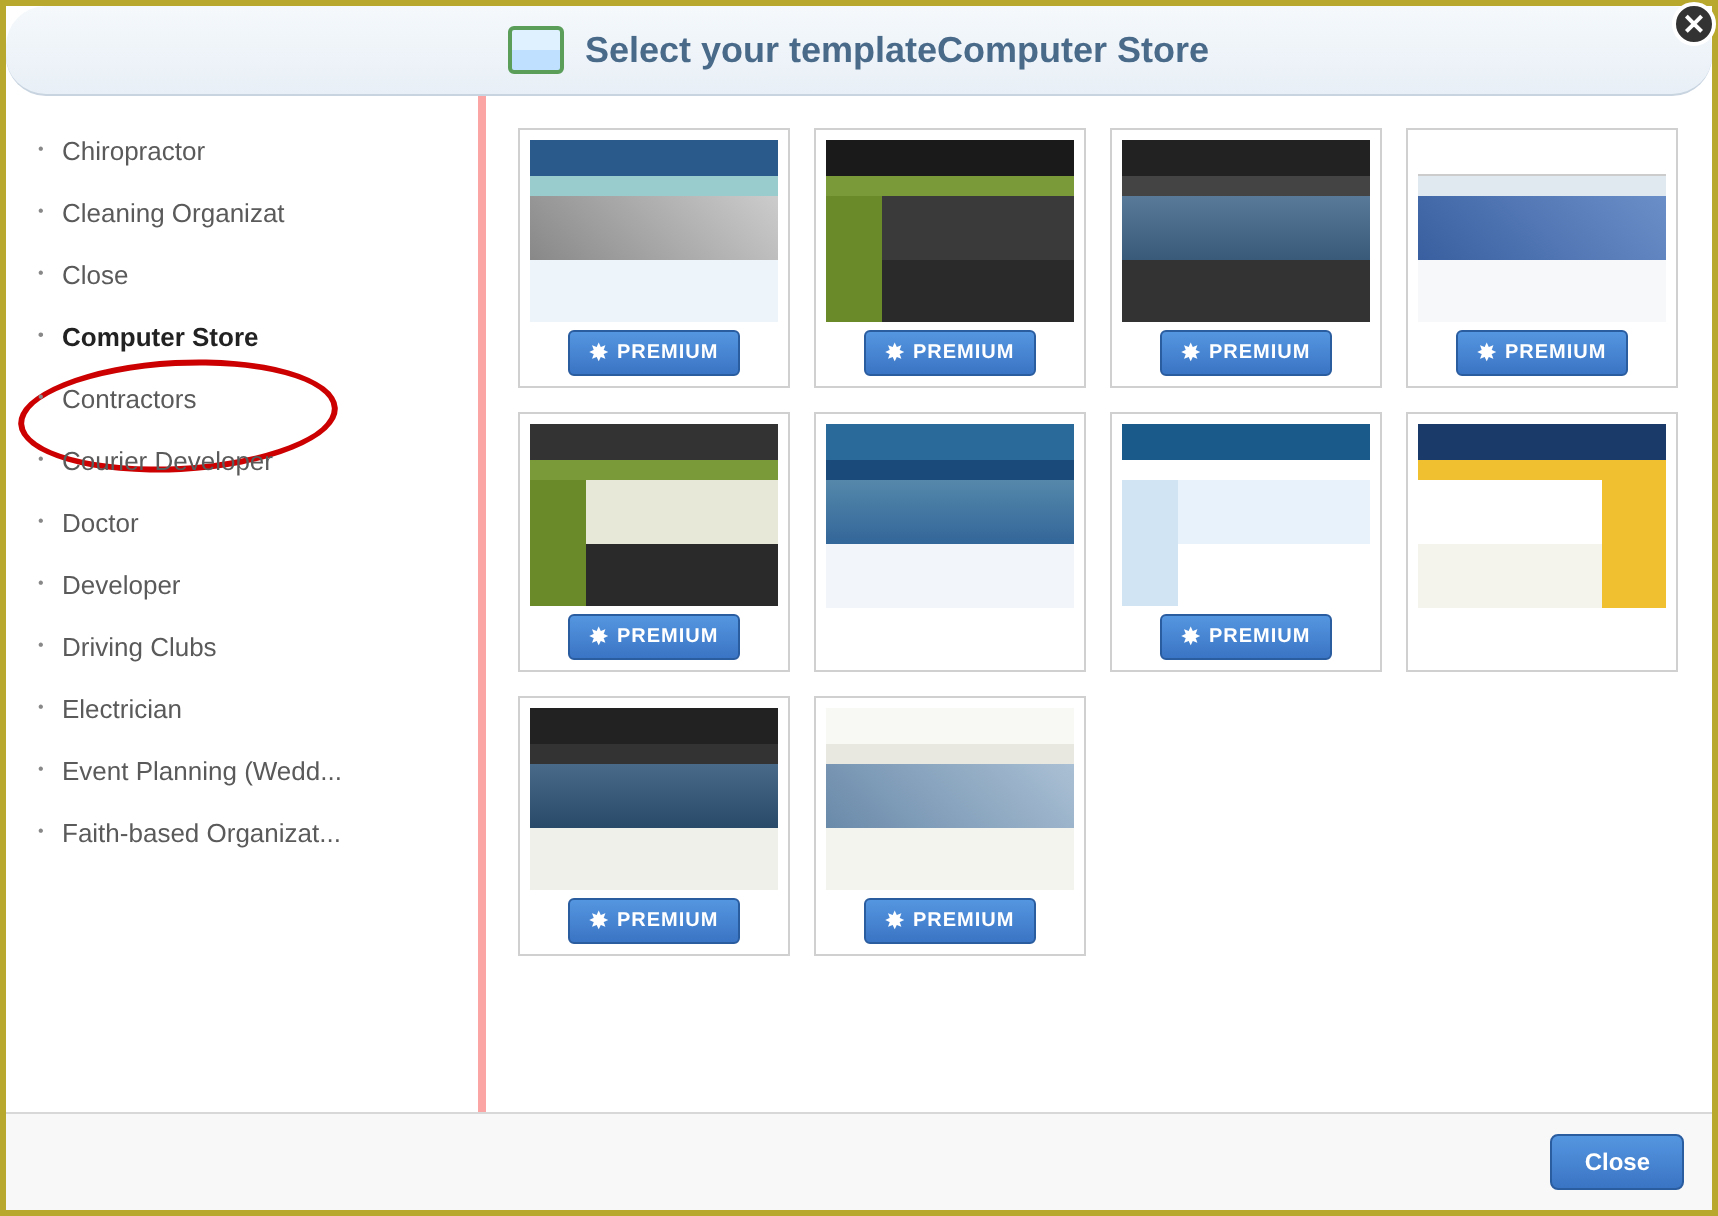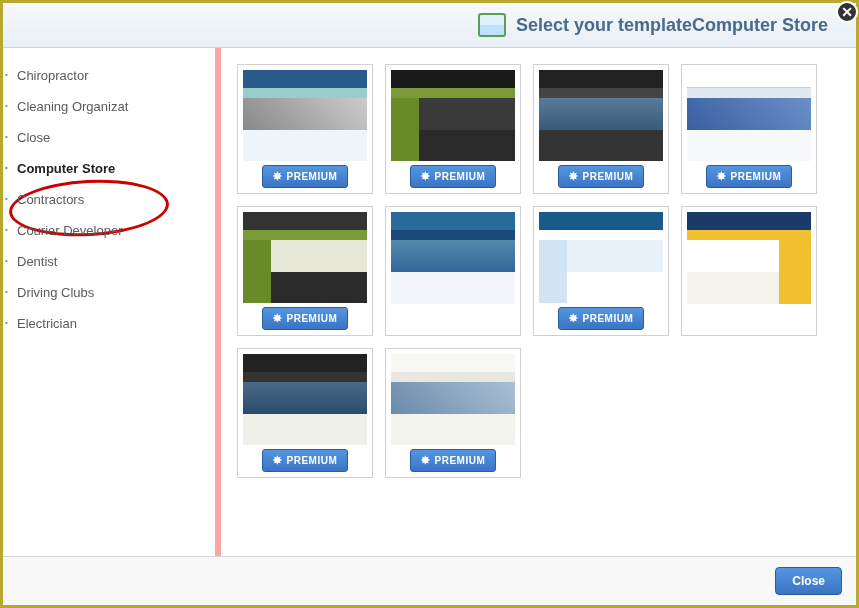--- a/index.html
+++ b/index.html
@@ -34,24 +34,25 @@
       justify-content: center;
       font-weight: bold;
       font-size: 14px;
       cursor: pointer;
       border: 2px solid #fff;
       z-index: 10;
     }
     .header {
       background: linear-gradient(#f5f9fc, #e8eff6);
       border-bottom: 1px solid #c8d4e0;
-      padding: 10px 28px;
-      display: flex;
-      align-items: center;
-      justify-content: flex-end;
+      padding: 10px 0;
+      display: flex;
+      align-items: center;
+      justify-content: center;
+      border-radius: 20px;
     }
     .header-left {
       display: flex;
       align-items: center;
       gap: 10px;
     }
     .header-icon {
       width: 28px;
       height: 24px;
       background: linear-gradient(#dff1ff 50%, #bfe0ff 50%);
@@ -67,24 +68,24 @@
       font-size: 18px;
       font-weight: bold;
       color: #4a6a8a;
     }
     .body {
       flex: 1;
       display: flex;
       overflow: hidden;
     }
     .sidebar {
-      width: 218px;
-      border-right: 6px solid #fca5a5;
+      width: 240px;
+      border-right: 4px solid #fca5a5;
       overflow-y: auto;
-      padding: 12px 4px 12px 0;
+      padding: 12px 4px 12px 14px;
       position: relative;
     }
     .sidebar::-webkit-scrollbar { width: 16px; }
     .sidebar::-webkit-scrollbar-track { background: #ebebeb; border: 1px solid #d0d0d0; }
     .sidebar::-webkit-scrollbar-thumb { background: #c8c8c8; border: 1px solid #a0a0a0; }
     .cat-item {
       padding: 8px 6px;
       color: #5a5a5a;
       cursor: pointer;
       font-size: 13px;
@@ -214,23 +215,26 @@
 
   <div class="body">
     <div class="sidebar" id="sidebar">
       <div class="annot"></div>
     <div class="cat-item">Chiropractor</div>
         <div class="cat-item">Cleaning Organizat</div>
         <div class="cat-item">Close</div>
         <div class="cat-item selected">Computer Store</div>
         <div class="cat-item">Contractors</div>
         <div class="cat-item">Courier Developer</div>
-        <div class="cat-item">Dentist</div>
+        <div class="cat-item">Doctor</div>
+        <div class="cat-item">Developer</div>
         <div class="cat-item">Driving Clubs</div>
         <div class="cat-item">Electrician</div>
+        <div class="cat-item">Event Planning (Wedd...</div>
+        <div class="cat-item">Faith-based Organizat...</div>
       </div>
     <div class="main" id="grid">
         <div class="tpl-card">
           <div class="tpl-thumb v1">
             <div class="th t-head"></div>
             <div class="th t-nav"></div>
             <div class="th t-hero"></div>
             <div class="th t-body"></div>
             <div class="th t-side"></div>
           </div>

